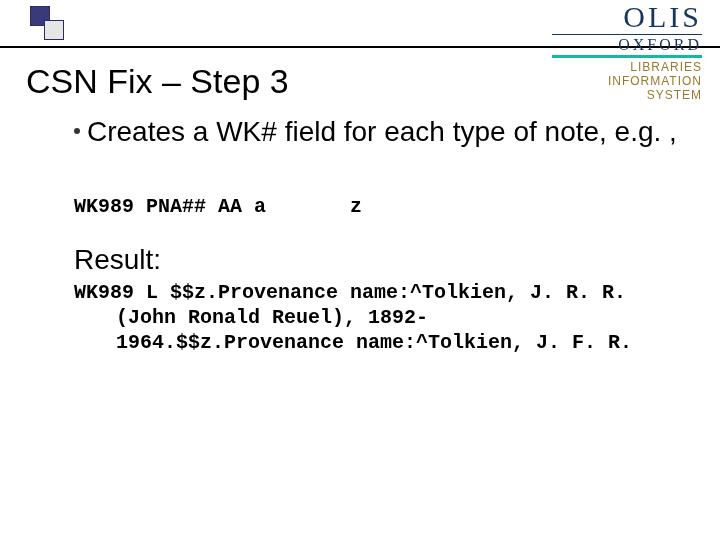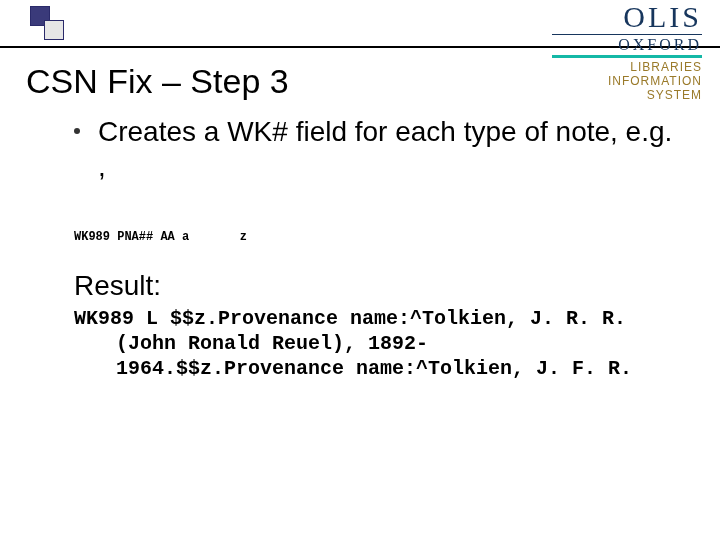--- a/index.html
+++ b/index.html
@@ -8,24 +8,24 @@
   .sq{position:absolute;width:20px;height:20px;border:1px solid #2a2a6a;box-sizing:border-box}
   .sq1{left:30px;top:6px;background:#3a3a7a}
   .sq2{left:44px;top:20px;background:#e6e6e6}
   .rule{position:absolute;left:0;right:0;top:46px;height:2px;background:#000}
   .logo{position:absolute;right:18px;top:2px;width:150px;text-align:right}
   .olis{font-family:"Times New Roman",serif;font-size:30px;letter-spacing:3px;color:#17365d;font-weight:500;line-height:1}
   .oxford{font-family:"Times New Roman",serif;font-size:16px;letter-spacing:3px;color:#17365d;border-top:1px solid #17365d;border-bottom:3px solid #14b8a6;padding:1px 0;margin-top:2px}
   .libsys{font-size:12px;letter-spacing:1px;color:#9a7a2a;margin-top:2px}
   .title{position:absolute;left:26px;top:62px;font-size:34px}
   .body{position:absolute;left:74px;top:114px;right:40px}
-  .bullet-row{display:flex;align-items:flex-start;gap:18px}
+  .bullet-row{display:flex;align-items:flex-start;gap:7px}
   .dot{width:6px;height:6px;border-radius:50%;background:#333;margin-top:14px;flex:none}
   .bullet-text{font-size:28px;line-height:1.25}
-  .mono{font-family:"Courier New",monospace;font-size:12px;font-weight:bold;white-space:pre;margin-top:46px;margin-left:0}
+  .mono{font-family:"Courier New",monospace;font-size:20px;font-weight:bold;white-space:pre;margin-top:46px;margin-left:0}
   .result-h{font-size:28px;margin-top:26px}
   .result-body{font-family:"Courier New",monospace;font-size:20px;font-weight:bold;line-height:1.25;margin-top:4px;padding-left:0;max-width:560px}
   .result-body .indent{display:block;padding-left:42px;text-indent:-42px}
 </style>
 </head>
 <body>
 
 <div class="slide">
   <div class="topbar">
     <div class="sq sq1"></div>

